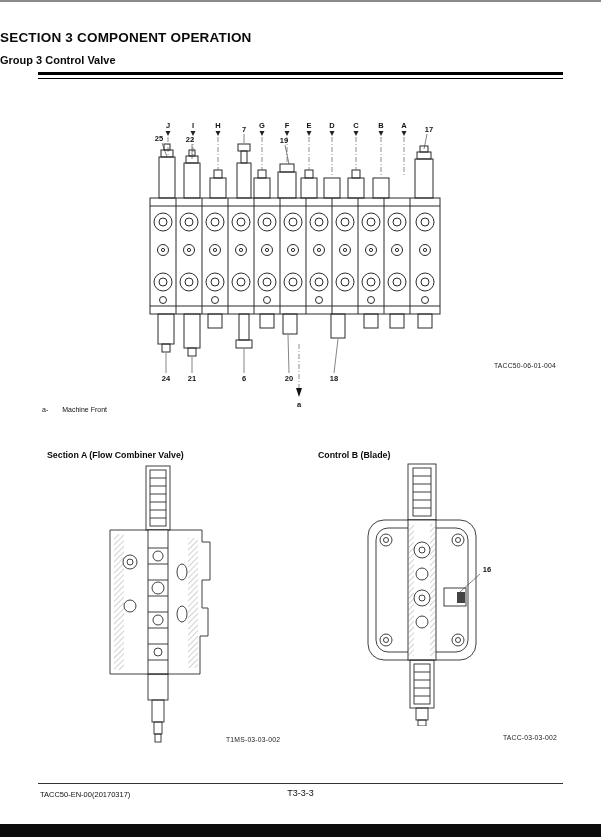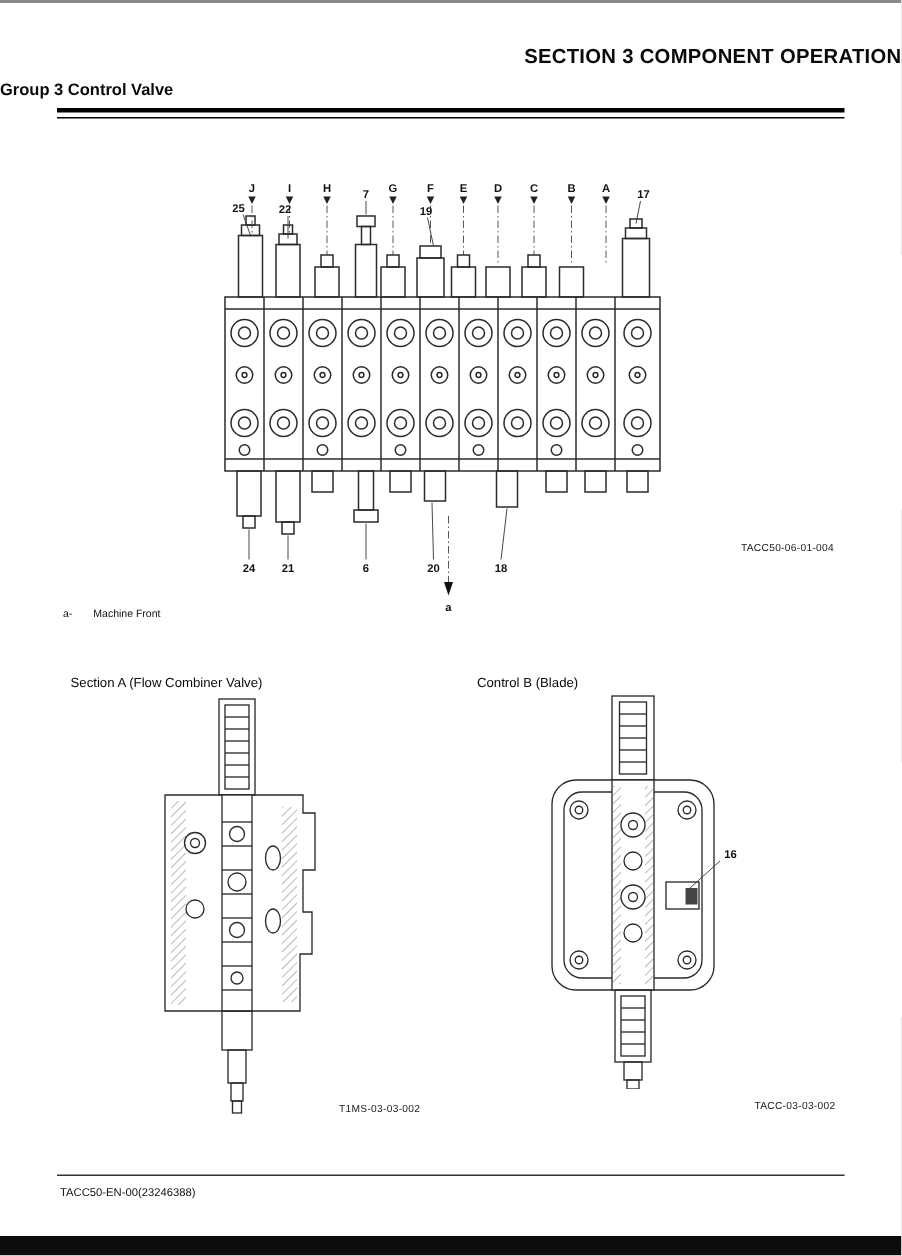--- a/index.html
+++ b/index.html
@@ -2,30 +2,30 @@
 <html><head>
 <meta charset="utf-8">
 <style>
   html,body{margin:0;padding:0;background:#d9d9d9;}
   .page{
     position:relative;width:601px;height:837px;margin:0 auto;
     background:#ffffff;overflow:hidden;color:#111;
     font-family:"Liberation Sans",sans-serif;
   }
   .abs{position:absolute;}
-  .title{position:absolute;top:30px;left:0;right:0;text-align:right;
+  .title{position:absolute;top:30px;left:0;right:0;text-align:left;
          font-size:13.5px;font-weight:bold;letter-spacing:.2px;color:#0a0a0a;}
   .subtitle{position:absolute;top:54px;left:0;right:0;text-align:left;
             font-size:11px;font-weight:bold;color:#0a0a0a;}
   .rule-thick{position:absolute;left:38px;right:38px;top:72px;height:3px;background:#000;}
   .rule-thin{position:absolute;left:38px;right:38px;top:78px;height:1px;background:#000;}
   .figcode{position:absolute;font-size:6.8px;color:#222;letter-spacing:.2px;}
   .note{position:absolute;left:42px;top:406px;font-size:7px;color:#111;}
   .note .note-text{margin-left:14px;}
-  .sec-head{position:absolute;top:450px;font-size:8.8px;font-weight:normal;color:#0a0a0a;}
+  .sec-head{position:absolute;top:450px;font-size:8.8px;font-weight:bold;color:#0a0a0a;}
   .footer-rule{position:absolute;left:38px;right:38px;top:783px;height:1px;background:#333;}
   .doc-code{position:absolute;left:40px;top:790px;font-size:7.5px;color:#111;}
   .page-num{position:absolute;left:0;right:0;top:788px;text-align:center;font-size:9px;color:#111;}
   .bottom-bar{position:absolute;left:0;right:0;bottom:0;height:13px;background:#0c0c0c;}
   .top-edge{position:absolute;left:0;right:0;top:0;height:2px;background:#8a8a8a;}
   svg text{font-family:"Liberation Sans",sans-serif;font-size:7.5px;font-weight:bold;
            fill:#111;text-anchor:middle;}
   .dashdot{stroke:#444;stroke-width:.6;stroke-dasharray:5 2 1 2;fill:none;}
   .leader{stroke:#333;stroke-width:.6;fill:none;}
 </style>
@@ -331,16 +331,17 @@
       <rect x="66" y="258" width="8" height="6"></rect>
     </g>
     <line class="leader" x1="128" y1="112" x2="108" y2="130"></line>
     <text x="135" y="110">16</text>
   </svg>
 
   <div class="figcode" style="left:226px;top:736px;">T1MS-03-03-002</div>
   <div class="figcode" style="right:44px;top:734px;">TACC-03-03-002</div>
 
   <div class="footer-rule"></div>
-  <div class="doc-code">TACC50-EN-00(23246388)</div>
+  <div class="doc-code">TACC50-EN-00(20170317)</div>
+  <div class="page-num">T3-3-3</div>
   <div class="bottom-bar"></div>
 
 </div>
 
 </body></html>

